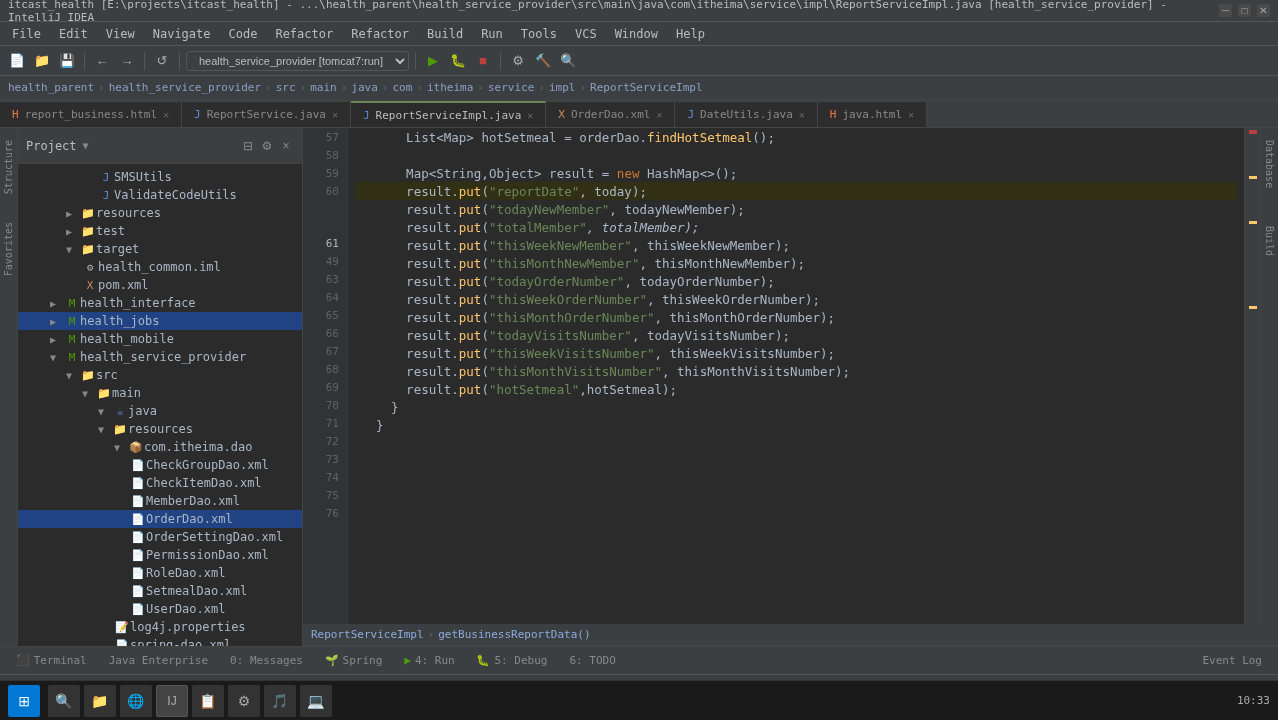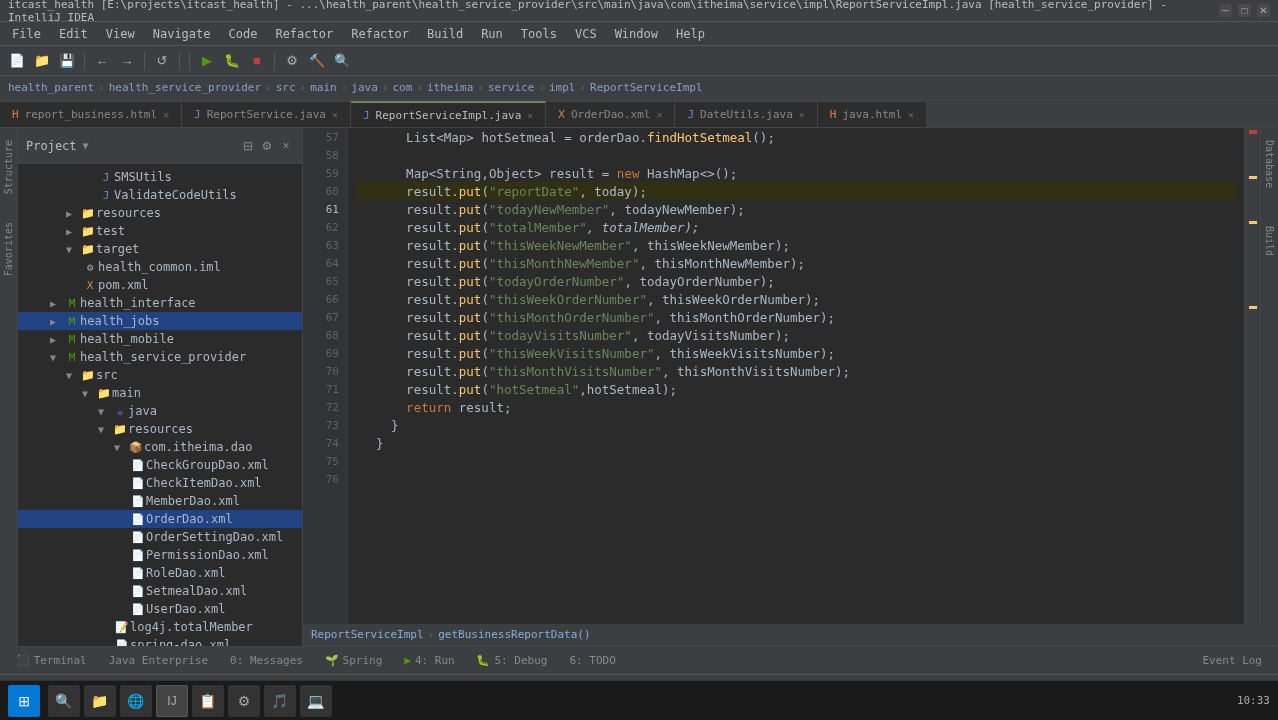--- a/index.html
+++ b/index.html
@@ -41,21 +41,21 @@
     .tree-item { display: flex; align-items: center; padding: 1px 0; cursor: pointer; }
     .tree-item.selected { background: #214283; }
     .tree-indent { display: inline-block; }
     .tree-arrow { width: 14px; color: #888; font-size: 10px; cursor: pointer; flex-shrink: 0; }
     .tree-icon { width: 16px; height: 16px; display: flex; align-items: center; justify-content: center; flex-shrink: 0; font-size: 11px; }
     .tree-label { font-size: 12px; color: #a9b7c6; white-space: nowrap; }
     .folder-icon { color: #dcb67a; }
     .file-java { color: #5c8cd4; }
     .gutter { width: 45px; background: #313335; border-right: 1px solid #3a3a3a; display: flex; flex-direction: column; }
     .line-num { height: 18px; display: flex; align-items: center; justify-content: flex-end; padding-right: 8px; color: #606366; font-size: 11px; }
-    .line-num.current { color: #a9b7c6; }
+    .line-num.current { color: #a9b7c6; margin-top: 34px; }
     .code-content { flex: 1; overflow: auto; padding: 0 8px; background: #2b2b2b; }
     .code-line { height: 18px; display: flex; align-items: center; white-space: pre; font-size: 12.5px; }
 
     
     .kw { color: #cc7832; } 
     .str { color: #6a8759; } 
     .method { color: #ffc66d; } 
     .comment { color: #808080; font-style: italic; }
 
     
@@ -117,20 +117,23 @@
 <div class="toolbar">
   <button class="tool-btn">📄</button>
   <button class="tool-btn">📁</button>
   <button class="tool-btn">💾</button>
   <div class="tool-separator"></div>
   <button class="tool-btn">←</button>
   <button class="tool-btn">→</button>
   <div class="tool-separator"></div>
   <button class="tool-btn">↺</button>
   <div class="tool-separator"></div>
+  <select class="run-config">
+    <option>health_service_provider [tomcat7:run]</option>
+  </select>
   <div class="tool-separator"></div>
   <button class="tool-btn" style="color:#4e9a06;">▶</button>
   <button class="tool-btn" style="color:#5c8cd4;">🐛</button>
   <button class="tool-btn" style="color:#bc3f3c;">■</button>
   <div class="tool-separator"></div>
   <button class="tool-btn">⚙</button>
   <button class="tool-btn">🔨</button>
   <button class="tool-btn">🔍</button>
 </div>
 
@@ -366,42 +369,42 @@
 
       <div class="tree-item">
         <span class="tree-indent" style="width:112px;"></span>
         <span class="tree-icon" style="color:#cb8a5c;">📄</span>
         <span class="tree-label">UserDao.xml</span>
       </div>
 
       <div class="tree-item">
         <span class="tree-indent" style="width:96px;"></span>
         <span class="tree-icon" style="color:#aaa;">📝</span>
-        <span class="tree-label">log4j.totalMember</span>
+        <span class="tree-label">log4j.properties</span>
       </div>
 
       <div class="tree-item">
         <span class="tree-indent" style="width:96px;"></span>
         <span class="tree-icon" style="color:#cb8a5c;">📄</span>
         <span class="tree-label">spring-dao.xml</span>
       </div>
     </div>
   </div>
 
   <div style="flex:1; display:flex; flex-direction:column; overflow:hidden; background:#ef4444;">
 
     <div style="flex:1; display:flex; overflow:hidden;">
 
       <div class="gutter">
         <div class="line-num">57</div>
         <div class="line-num">58</div>
         <div class="line-num">59</div>
         <div class="line-num">60</div>
         <div class="line-num current">61</div>
-        <div class="line-num">62</div>
+        <div class="line-num">49</div>
         <div class="line-num">63</div>
         <div class="line-num">64</div>
         <div class="line-num">65</div>
         <div class="line-num">66</div>
         <div class="line-num">67</div>
         <div class="line-num">68</div>
         <div class="line-num">69</div>
         <div class="line-num">70</div>
         <div class="line-num">71</div>
         <div class="line-num">72</div>
@@ -479,24 +482,20 @@
         <div class="code-line">
           <span style="width:20px; display:inline-block;"></span>
           <span style="color:#a9b7c6;">    result.</span><span class="method">put</span><span style="color:#a9b7c6;">(</span><span class="str">"thisMonthVisitsNumber"</span><span style="color:#a9b7c6;text-align:right;">, thisMonthVisitsNumber);</span>
         </div>
 
         <div class="code-line">
           <span style="width:20px; display:inline-block;"></span>
           <span style="color:#a9b7c6;">    result.</span><span class="method">put</span><span style="color:#a9b7c6;">(</span><span class="str">"hotSetmeal"</span><span style="color:#a9b7c6;">,hotSetmeal);</span>
         </div>
 
-        <div class="code-line">
-          <span style="width:20px; display:inline-block;"></span>
-          <span style="color:#a9b7c6;">    </span><span class="kw">return</span><span style="color:#a9b7c6;"> result;</span>
-        </div>
 
         <div class="code-line">
           <span style="width:20px; display:inline-block;"></span>
           <span style="color:#a9b7c6;">  }</span>
         </div>
 
         <div class="code-line">
           <span style="width:20px; display:inline-block;"></span>
           <span style="color:#a9b7c6;">}</span>
         </div>

